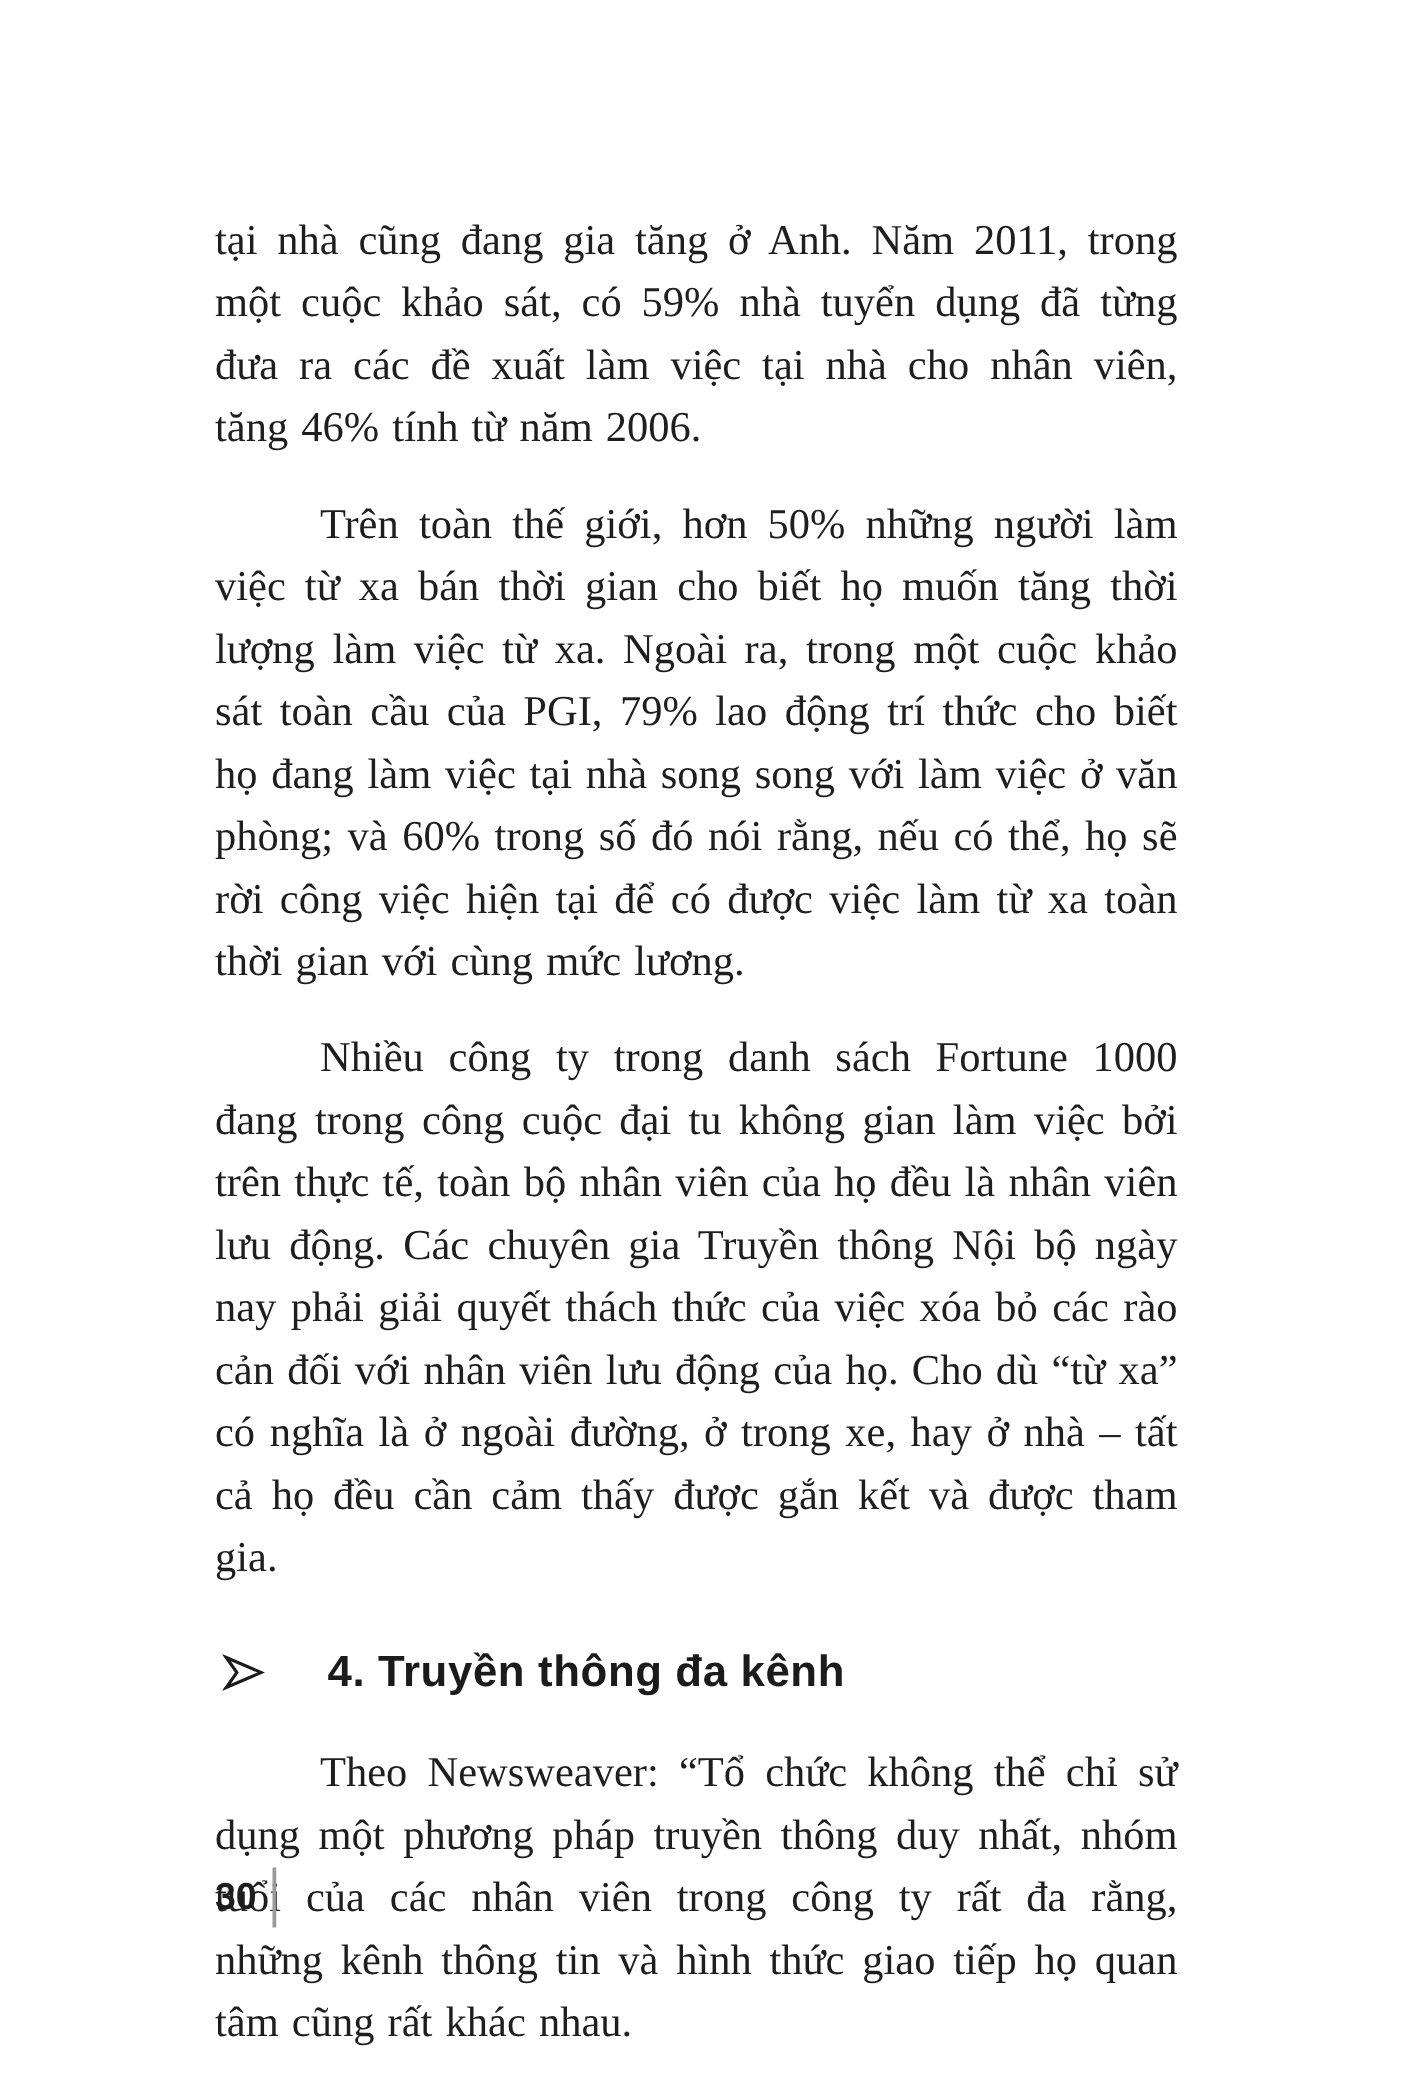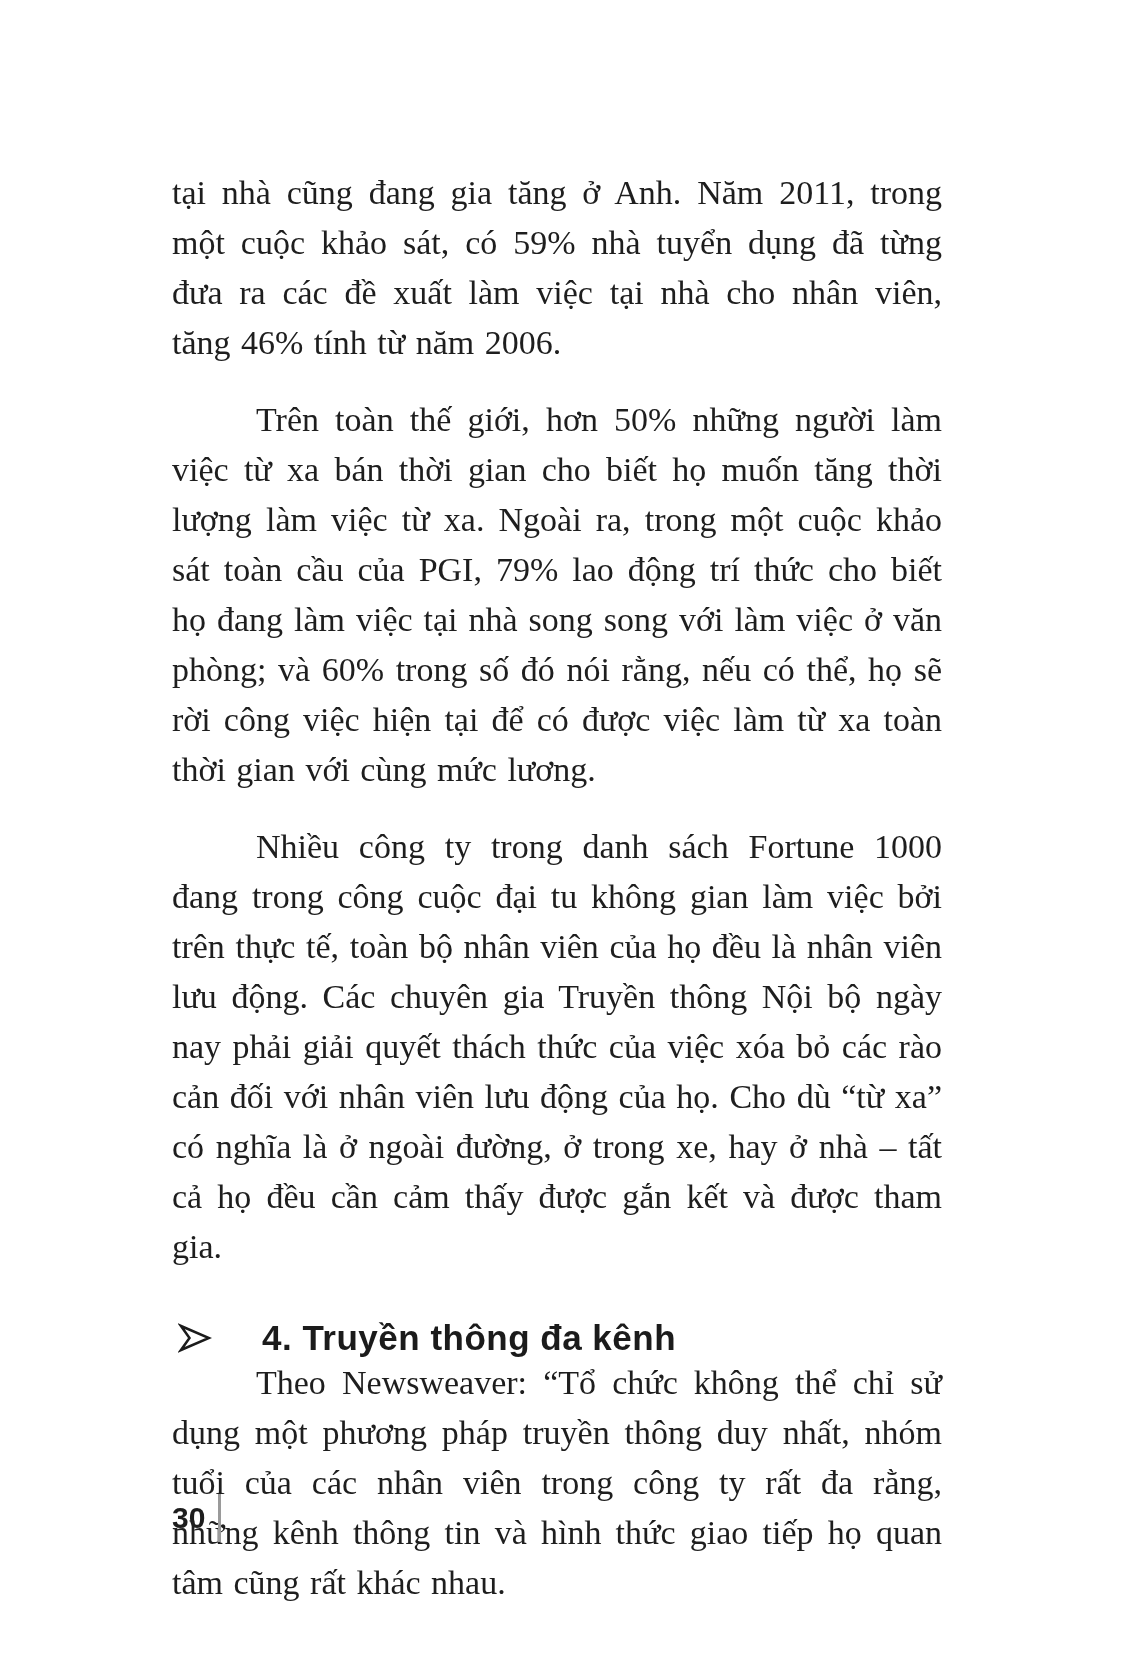--- a/index.html
+++ b/index.html
@@ -33,20 +33,21 @@
       margin-bottom: 27px;
       word-spacing: 2px;
     }
     .body-para.no-indent {
       text-indent: 0;
     }
     .section-heading {
       display: flex;
       align-items: center;
       margin-top: 46px;
+      margin-bottom: 36px;
     }
     .bullet {
       display: inline-flex;
       align-items: center;
       width: 34px;
       margin-left: 6px;
       flex: 0 0 auto;
     }
     .heading-label {
       font-family: "Liberation Sans", sans-serif;

